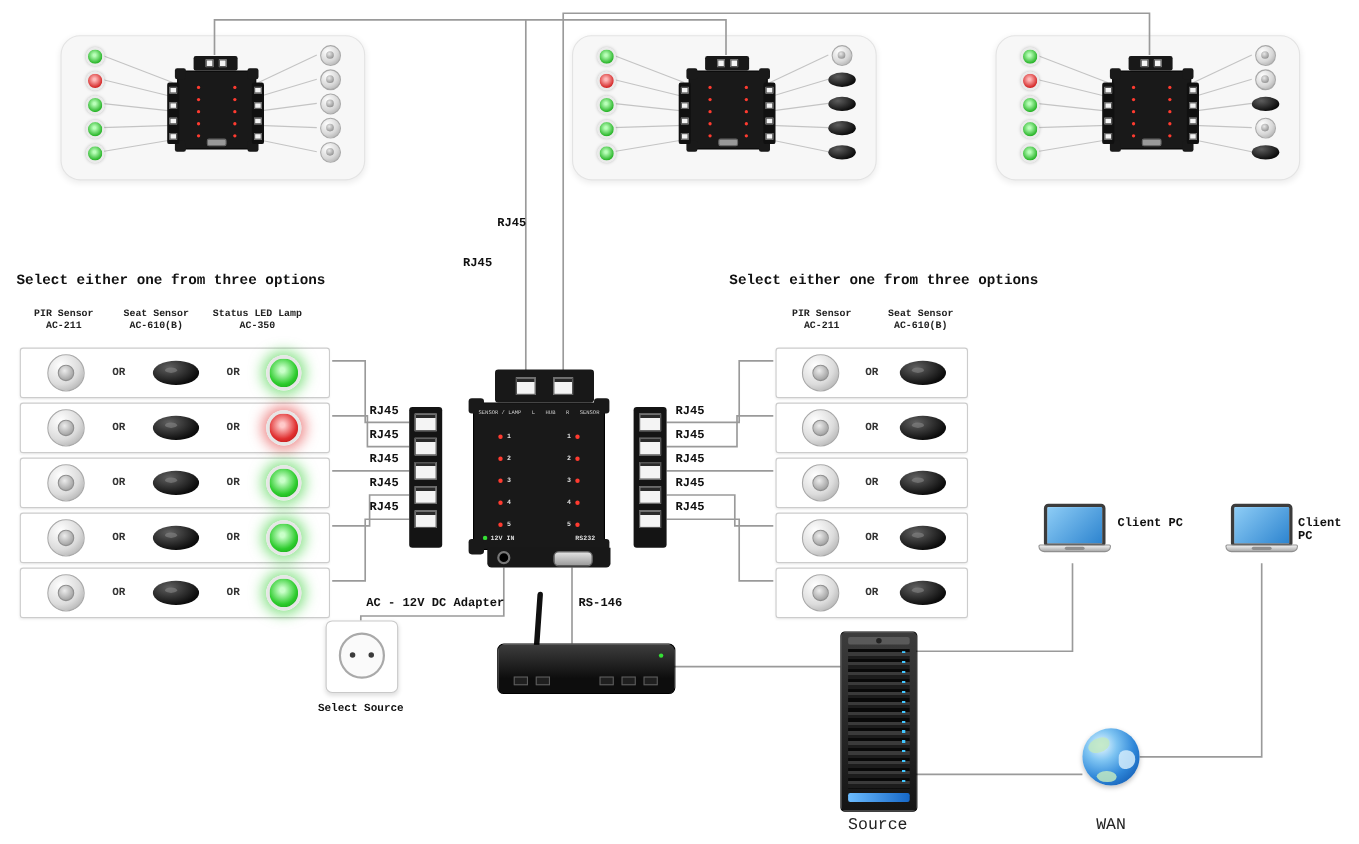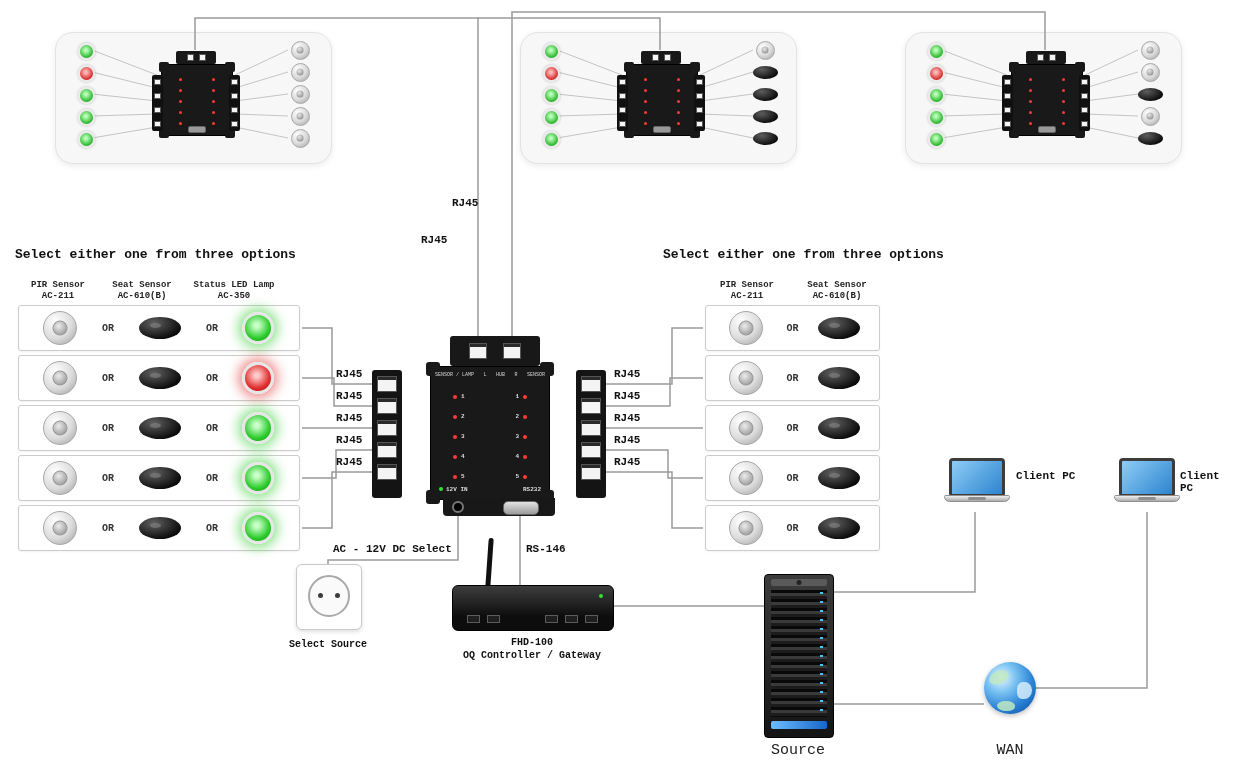--- a/index.html
+++ b/index.html
@@ -39,21 +39,21 @@
   .dotcol{position:absolute;top:13px;display:flex;flex-direction:column;gap:8px;}
   .dc-l{left:17px}.dc-r{right:17px}
   .rdot{display:block;width:3px;height:3px;border-radius:50%;background:#ff3b30;}
   .mdb9{position:absolute;left:50%;bottom:2px;transform:translateX(-50%);width:16px;height:5px;background:#999;
         border-radius:2px;border:1px solid #666;}
 
   
   .heading{position:absolute;font-size:13px;font-weight:bold;color:#111;}
   .colhdr{position:absolute;font-size:9px;font-weight:bold;text-align:center;color:#222;white-space:pre-line;line-height:1.25;}
   .orow{position:absolute;height:46px;background:#fff;border:1px solid #ccc;border-radius:3px;
-        display:flex;align-items:center;box-shadow:0 1px 2px rgba(0,0,0,.05);}
+        display:flex;align-items:center;box-shadow:0 1px 2px rgba(0,0,0,.05);margin-top:11px;}
   .lrow{left:18px;width:282px;padding:0 6px;box-sizing:border-box;}
   .rrow{left:705px;width:175px;padding:0 6px;box-sizing:border-box;}
   .cell{display:flex;align-items:center;justify-content:center;}
   .lrow .c1{width:70px}.lrow .c2{width:78px}.lrow .c3{width:66px}
   .rrow .c1{width:68px}.rrow .c2{width:68px}
   .ortxt{width:26px;text-align:center;font-size:10px;font-weight:bold;color:#333;}
   .pir{width:32px;height:32px;border-radius:50%;border:1px solid #a8a8a8;position:relative;
        background:radial-gradient(circle at 35% 30%,#fff,#dcdcdc 55%,#9d9d9d);}
   .pir::after{content:'';position:absolute;left:50%;top:50%;transform:translate(-50%,-50%);
        width:13px;height:13px;border-radius:50%;border:1px solid #8f8f8f;
@@ -575,40 +575,36 @@
     <span class="wport"></span>
     <span class="wport"></span>
     <span class="wport"></span>
     <span class="wport"></span>
   </div>
   <div class="hbottom">
     <span class="dcjack"></span>
     <span class="db9"></span>
   </div>
 
-  <div class="lbl11" style="left:333px;top:543px">AC - 12V DC Select</div>
+  <div class="lbl11" style="left:333px;top:543px">AC - 12V DC Adapter</div>
   <div class="pwrbox">
     <div class="outlet"></div>
   </div>
   <div class="caption" style="left:278px;top:638px;width:100px">Select Source</div>
 
   <div class="lbl11" style="left:526px;top:543px">RS-146</div>
   <div class="antenna"></div>
   <div class="fhd">
     <span class="fport fp1"></span>
       <span class="fport fp2"></span>
       <span class="fport fp3"></span>
       <span class="fport fp4"></span>
       <span class="fport fp5"></span>
     <span class="fled"></span>
   </div>
-  <div class="caption" style="left:457px;top:636px;width:150px">
-    <div>FHD-100</div>
-    <div>OQ Controller / Gateway</div>
-  </div>
 
   <div class="server">
     <div class="scap"></div>
       <div class="slats"></div>
       <div class="sled"></div>
       <div class="sband"></div>
   </div>
   <div class="devlbl" style="left:766px;top:742px;width:64px">Source</div>
 
   <div class="wanball">

